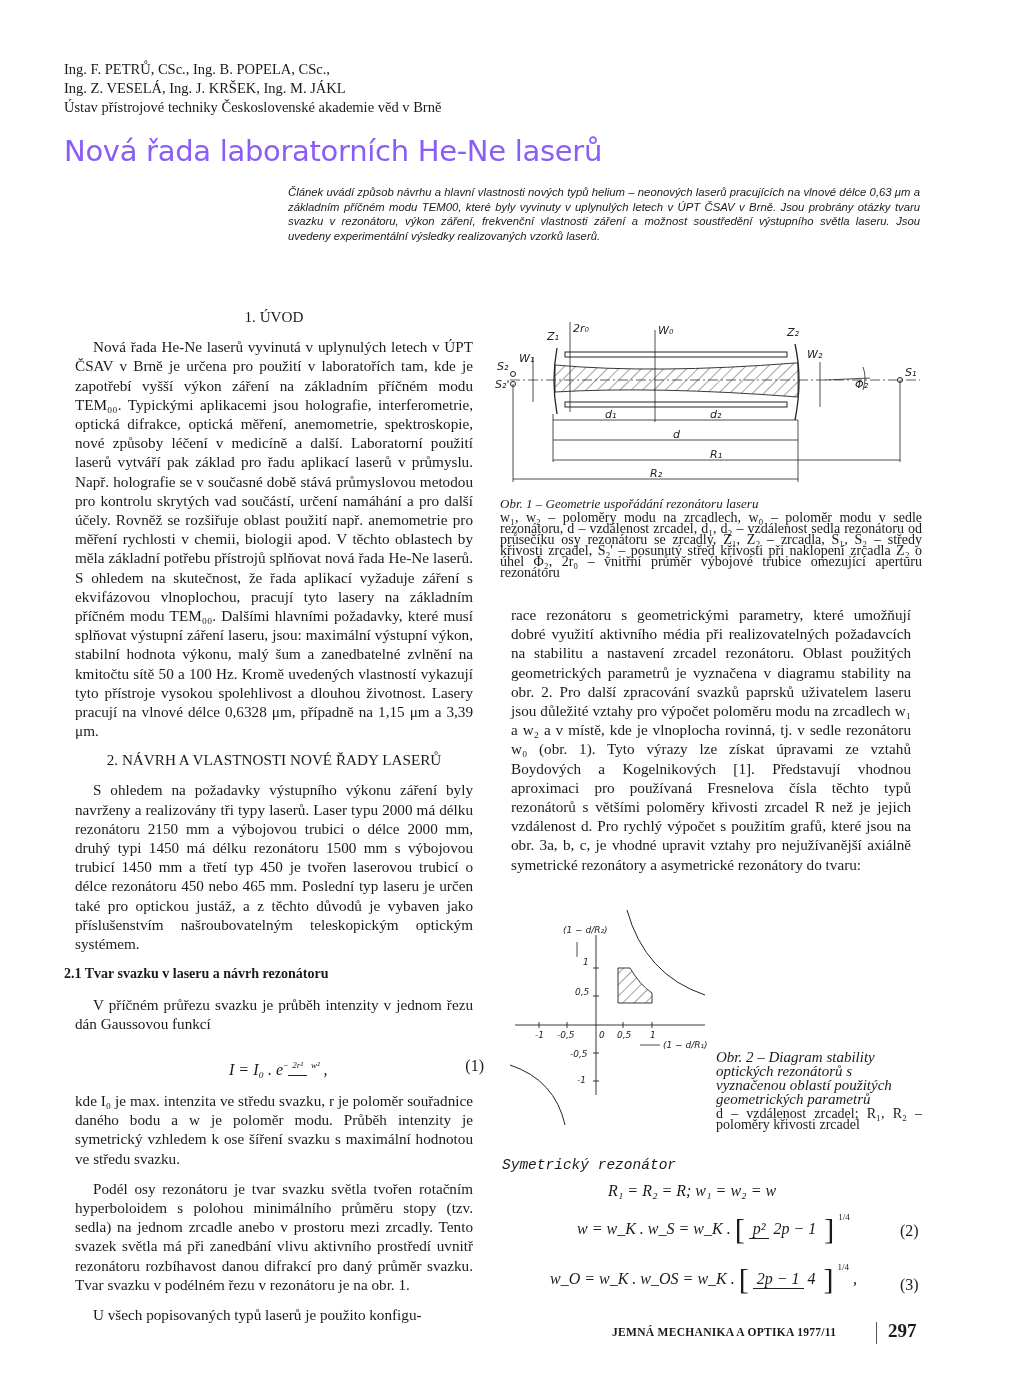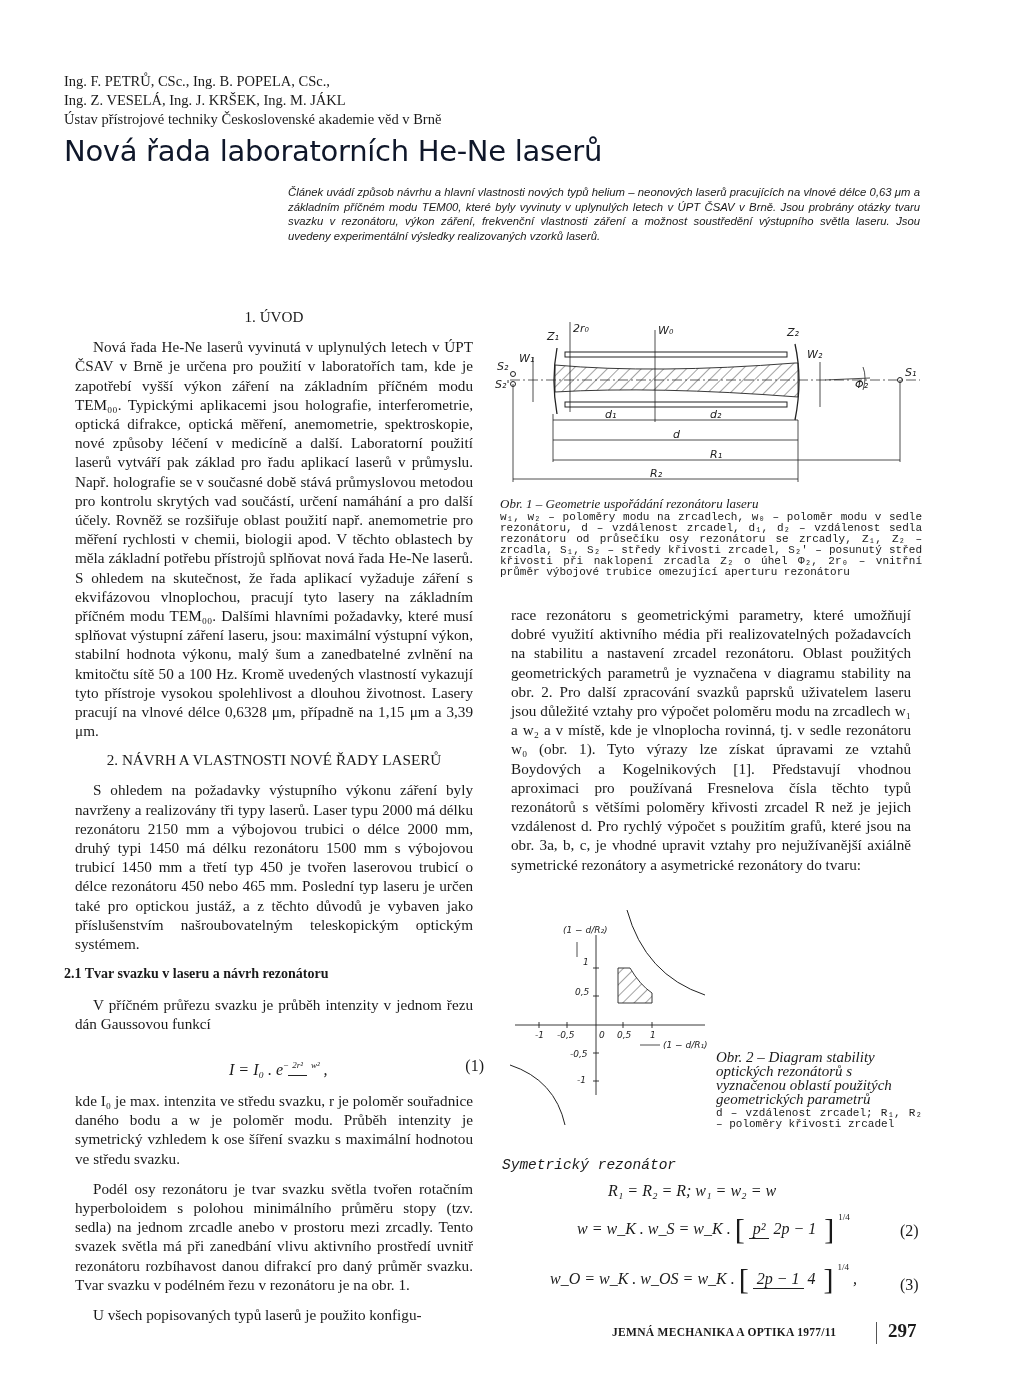--- a/index.html
+++ b/index.html
@@ -1,30 +1,30 @@
 <!DOCTYPE html>
 <html><head>
 <meta charset="utf-8">
 <style>
   html,body{margin:0;padding:0;background:#fff;}
   body{width:1035px;height:1380px;position:relative;overflow:hidden;color:#1a1a1a;
        font-family:"DejaVu Serif","Liberation Serif",serif;}
   .abs{position:absolute;}
-  .authors{left:64px;top:72px;font-size:14.5px;line-height:19px;font-family:"Liberation Serif",serif;}
-  .title{left:64px;top:134px;font-size:29px;font-family:"DejaVu Sans","Liberation Sans",sans-serif;font-weight:normal;letter-spacing:-0.3px;color:#0f172a;margin:0;}
+  .authors{left:64px;top:60px;font-size:14.5px;line-height:19px;font-family:"Liberation Serif",serif;}
+  .title{left:64px;top:134px;font-size:29px;font-family:"DejaVu Sans","Liberation Sans",sans-serif;font-weight:normal;letter-spacing:-0.3px;color:#8b5cf6;margin:0;}
   .abstract{left:288px;top:185px;width:632px;font-size:11.3px;line-height:14.6px;font-style:italic;font-family:Liberation Sans, sans-serif;text-align:justify;}
   .col{font-family:"Liberation Serif",serif;font-size:15.2px;line-height:19.2px;text-align:justify;}
   .col p{margin:11px;text-indent:18px;}
   .col p.noind{text-indent:0;}
   .h1{text-align:center;font-size:15.2px;margin:0;font-weight:normal;}
   .h2{font-size:14px;font-weight:bold;margin:0;}
   .left{left:64px;width:420px;}
   .right{left:500px;width:422px;}
   .cap-title{font-style:italic;font-size:13px;font-family:"Liberation Serif",serif;}
-  .cap-text{font-size:11px;line-height:11px;font-family:Liberation Mono, monospace;text-align:justify;}
+  .cap-text{font-size:14px;line-height:11px;font-family:Liberation Serif, serif;text-align:justify;}
   .eq{font-family:"Liberation Serif",serif;font-size:16px;font-style:italic;}
   .eqnum{font-family:"Liberation Serif",serif;font-size:16px;}
   .footer{left:612px;top:1326px;font-family:"Liberation Serif",serif;font-size:11.5px;font-weight:bold;letter-spacing:0.3px;}
   .pageno{left:888px;top:1320px;font-family:"Liberation Serif",serif;font-size:19px;font-weight:bold;}
   .vbar{left:876px;top:1322px;width:1px;height:22px;background:#555;}
   .frac{display:inline-flex;flex-direction:row;align-items:center;vertical-align:middle;font-style:italic;}
   .frac span{padding:0 4px;}
   .frac .num{border-bottom:1px solid #222;}
   .bracket{font-size:30px;font-style:normal;vertical-align:middle;font-weight:lighter;}
 </style>

